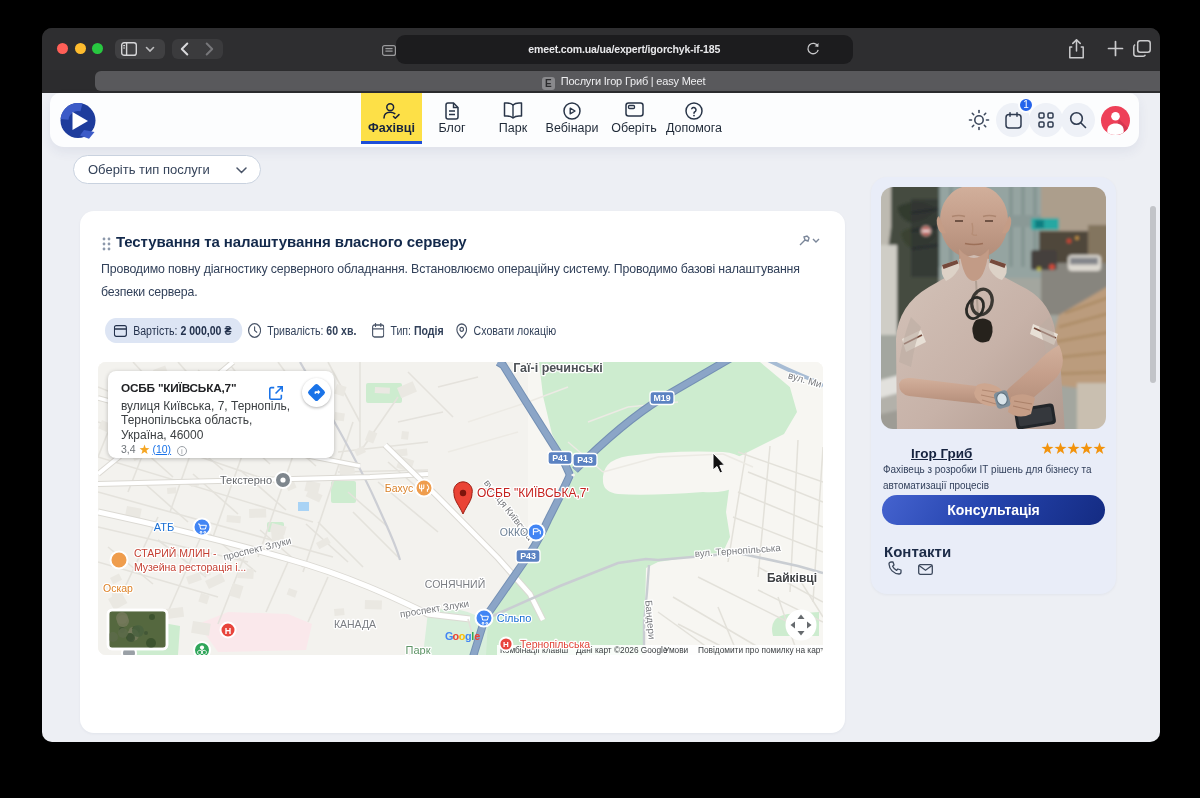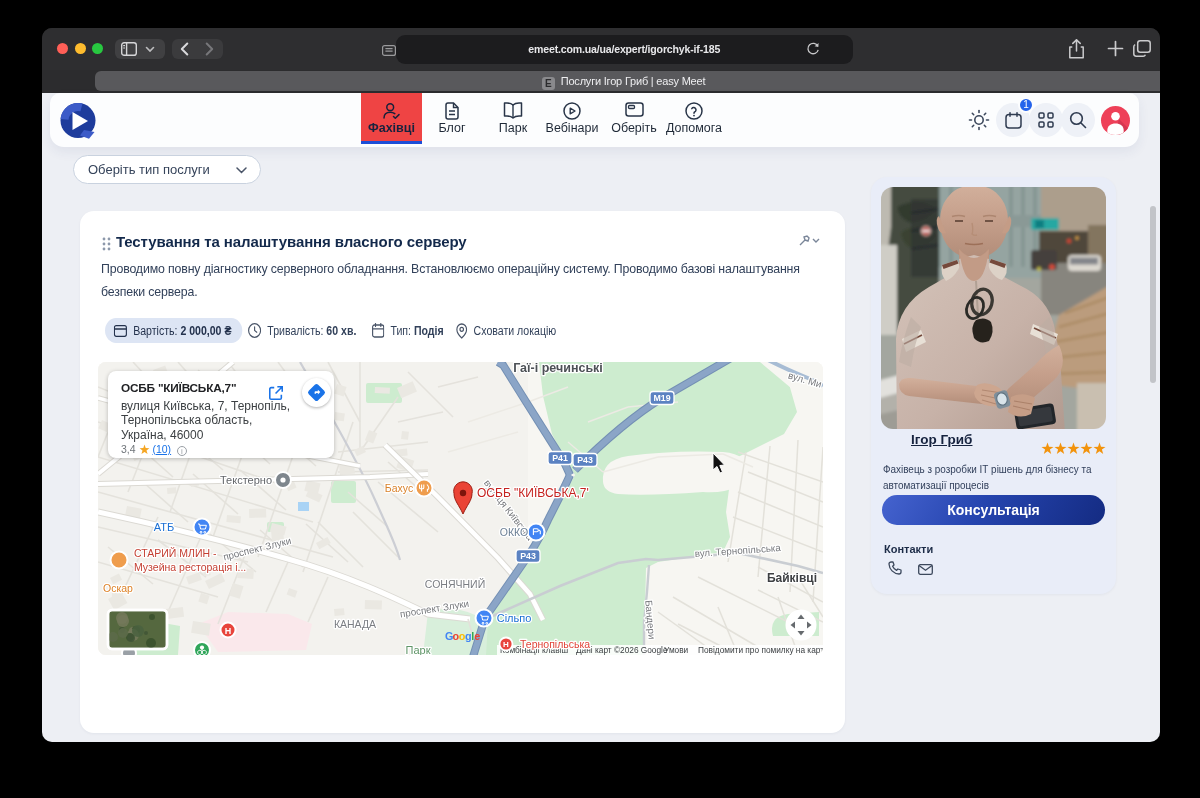--- a/index.html
+++ b/index.html
@@ -13,36 +13,36 @@
   .addr { position:absolute; left:330px; top:7px; width:457px; height:29px; background:#1c1c1e; border-radius:9px; color:#e8e8ea; font-size:11.5px; font-weight:bold; letter-spacing:-0.2px; text-align:center; line-height:29px;margin-left:24px; }
   
   .tabrow { position:absolute; left:0; top:42px; width:100%; height:23px; background:#2c2c2e; }
   .tab { position:absolute; left:53px; top:1px; width:1081px; height:20px; background:#59595c; border-radius:6px; color:#eeeef0; font-size:11px; letter-spacing:-0.2px; text-align:center; line-height:20px; padding-right:24px; box-sizing:border-box; }
   
   .page { position:absolute; left:0; top:65px; width:1118px; height:649px; background:#edeff4; }
   .hdr { position:absolute; left:8px; top:0; width:1089px; height:54px; background:#fcfdfe; border-radius:10px 10px 14px 14px; box-shadow:0 5px 12px rgba(40,60,120,.07); }
   .nav-item { position:absolute; top:0; height:51px; text-align:center; color:#1f2937; font-size:12.5px; }
   .nav-item .ic { margin-top:9px; height:18px; }
   .nav-item .lb { margin-top:1px; }
-  .nav-active { background:#ef4444; border-bottom:3px solid #1d4ed8; color:#16233f; font-weight:bold;}
+  .nav-active { background:#fde047; border-bottom:3px solid #1d4ed8; color:#16233f; font-weight:bold;}
   .hicon { position:absolute; top:10px; width:34px; height:34px; border-radius:50%; background:#eef1f7; display:flex; align-items:center; justify-content:center; }
   
   .select { position:absolute; left:31px; top:62px; width:188px; height:29px; background:#fff; border:1px solid #c9d2df; border-radius:15px; font-size:13px; color:#35435a; line-height:27px; padding-left:14px; }
   
   .card { position:absolute; left:38px; top:118px; width:765px; height:522px; background:#fff; border-radius:14px; box-shadow:0 1px 3px rgba(20,30,70,.05); }
   .card-title { position:absolute; left:36px; top:22px; font-size:15px; letter-spacing:-0.1px; font-weight:bold; color:#13294b; }
   .card-desc { position:absolute; left:21px; top:47px; width:750px; font-size:12.8px; letter-spacing:-0.15px; line-height:22.5px; color:#32415a; transform:scaleX(.964); transform-origin:0 0; }
   .meta { position:absolute; top:107px; height:25px; display:flex; align-items:center; font-size:12px; color:#32415a; transform:scaleX(.88); transform-origin:0 50%; }
   .pricepill { left:25px; background:#dde5f4; border-radius:13px; padding:0 12px 0 10px; color:#24324d; }
   .mapwrap { position:absolute; left:18px; top:151px; width:725px; height:293px; border-radius:8px; overflow:hidden; background:#f6f5f2; }
   .btn-obraty { position:absolute; left:630px; top:472px; width:114px; height:34px; border-radius:17px; background:linear-gradient(135deg,#4561ce 0%,#2742ab 55%,#1c338f 100%); color:#fff; font-size:14px; font-weight:bold; text-align:center; line-height:34px; }
   
   .side { position:absolute; left:829px; top:84px; width:245px; height:417px; background:#e9edf8; border-radius:16px; box-shadow:0 1px 3px rgba(20,30,70,.05); }
   .photo { position:absolute; left:10px; top:10px; width:225px; height:242px; border-radius:12px; overflow:hidden; }
-  .sname { position:absolute; left:12px; top:255px; font-size:13.5px; font-weight:bold; color:#16233f; text-decoration:underline;padding-left:28px; }
+  .sname { position:absolute; left:12px; top:269px; font-size:13.5px; font-weight:bold; color:#16233f; text-decoration:underline;padding-left:28px; }
   .stars { position:absolute; right:10px; top:264px; }
   .sdesc { position:absolute; left:12px; top:284px; width:250px; font-size:11.6px; line-height:16px; color:#33415c; transform:scaleX(.855); transform-origin:0 0; }
   .btn-cons { position:absolute; left:11px; top:318px; width:223px; height:30px; border-radius:15px; background:linear-gradient(120deg,#4563cf 0%,#2544ae 45%,#142b82 100%); color:#fff; font-size:14px; font-weight:bold; text-align:center; line-height:30px; }
   .scroll { position:absolute; left:1108px; top:113px; width:6px; height:177px; background:#c2c4c8; border-radius:3px; }
 </style>
 </head>
 <body>
 <div class="win">
 
   <div class="titlebar">
@@ -644,21 +644,21 @@
       <div class="sname">Ігор Гриб</div>
       <div class="stars"><svg width="65" height="13" viewBox="0 0 65 13">
             <polygon points="6.5,0.5 8.0,4.8 12.5,4.9 8.9,7.6 10.2,11.9 6.5,9.3 2.8,11.9 4.1,7.6 0.5,4.9 5.0,4.8" fill="#f2930d"></polygon>
             <polygon points="19.5,0.5 21.0,4.8 25.5,4.9 21.9,7.6 23.2,11.9 19.5,9.3 15.8,11.9 17.1,7.6 13.5,4.9 18.0,4.8" fill="#f2930d"></polygon>
             <polygon points="32.5,0.5 34.0,4.8 38.5,4.9 34.9,7.6 36.2,11.9 32.5,9.3 28.8,11.9 30.1,7.6 26.5,4.9 31.0,4.8" fill="#f2930d"></polygon>
             <polygon points="45.5,0.5 47.0,4.8 51.5,4.9 47.9,7.6 49.2,11.9 45.5,9.3 41.8,11.9 43.1,7.6 39.5,4.9 44.0,4.8" fill="#f2930d"></polygon>
             <polygon points="58.5,0.5 60.0,4.8 64.5,4.9 60.9,7.6 62.2,11.9 58.5,9.3 54.8,11.9 56.1,7.6 52.5,4.9 57.0,4.8" fill="#f2930d"></polygon>
           </svg></div>
       <div class="sdesc">Фахівець з розробки ІТ рішень для бізнесу та автоматизації процесів</div>
       <div class="btn-cons">Консультація</div>
-      <div class="abs" style="left:13px;top:366px;font-size:11px;font-weight:bold;color:#1c2b47;">Контакти</div>
+      <div class="abs" style="left:13px;top:366px;font-size:15px;font-weight:bold;color:#1c2b47;">Контакти</div>
       <svg class="abs" style="left:17px;top:384px" width="14" height="14" viewBox="0 0 14 14">
           <path d="M3.2 1 L5 1 L6 4 L4.6 5.2 C5.3 6.8 6.8 8.4 8.6 9.3 L9.9 8 L13 9 L13 11 C13 12 12.2 13 11 13 C5.5 12.6 1.3 8.4 1 3 C1 1.9 2 1 3.2 1 Z" fill="none" stroke="#3c485c" stroke-width="1.3" stroke-linejoin="round"></path>
         </svg>
       <svg class="abs" style="left:47px;top:387px" width="15" height="11" viewBox="0 0 15 11">
           <rect x="0.7" y="0.7" width="13.6" height="9.6" rx="1.6" fill="none" stroke="#3c485c" stroke-width="1.3"></rect>
           <path d="M1 1.5 L7.5 6.3 L14 1.5" fill="none" stroke="#3c485c" stroke-width="1.3"></path>
         </svg>
     </div>
     <div class="scroll"></div>
   </div>

